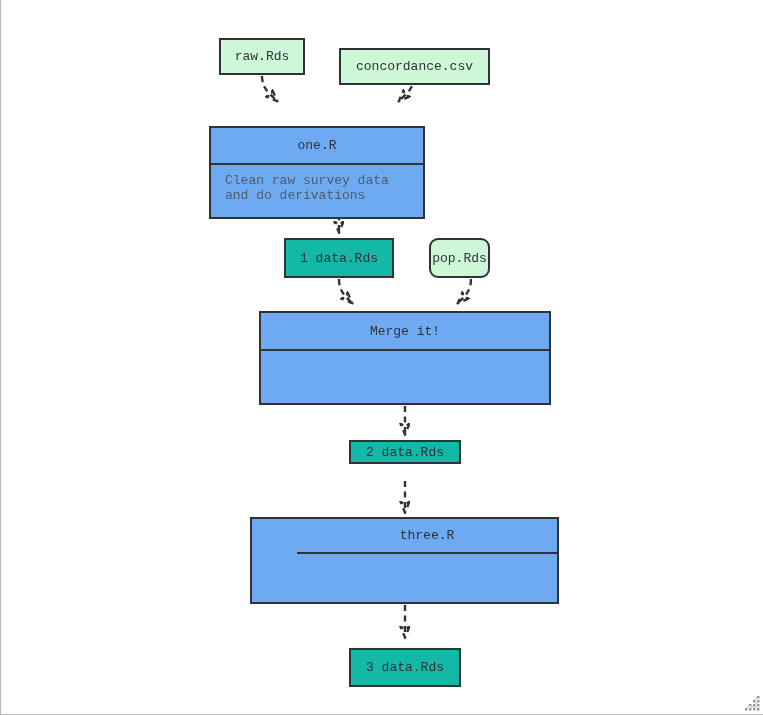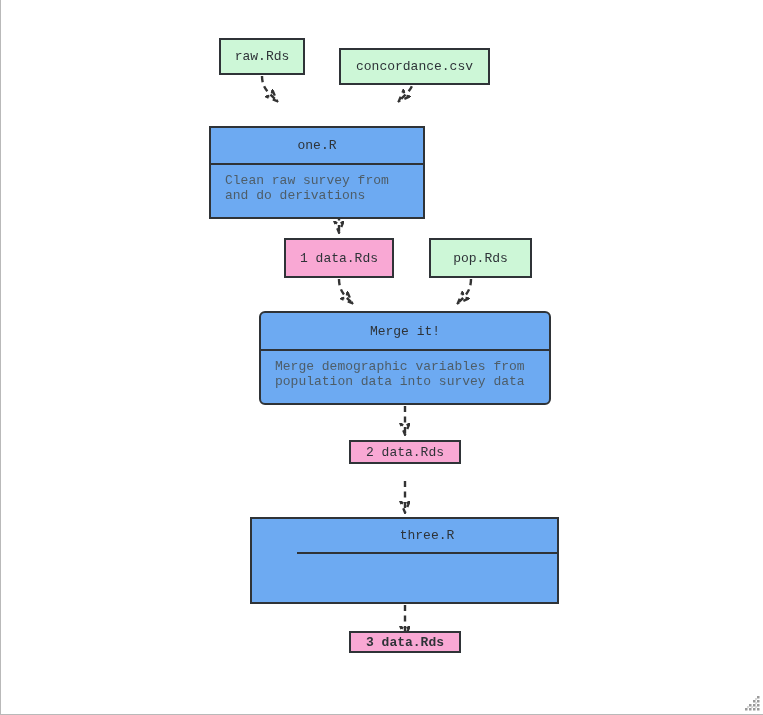--- a/index.html
+++ b/index.html
@@ -24,48 +24,48 @@
     font-size: 13px;
     line-height: 15px;
   }
   .databox {
     display: flex;
     align-items: center;
     justify-content: center;
     white-space: nowrap;
   }
   .green { background: #cdf7d7; }
-  .pink  { background: #f9a8d4; }
+  .pink  { background: #14b8a6; }
   .process { background: #6daaf2; }
   .process-title {
     display: flex;
     align-items: center;
     justify-content: center;
     border-bottom: 2.5px solid #2f3337;
     color: #2e3338;
     box-sizing: border-box;
   }
   .process-desc {
     color: #4e5d68;
     padding: 8px 14px 0 14px;
   }
 
   
   #node-raw         { left: 218px; top:  38px; width:  86px; height: 37px; }
   #node-concordance { left: 338px; top:  48px; width: 151px; height: 37px; text-align: right; }
   #node-one         { left: 208px; top: 110px; width: 216px; height: 93px; margin-top: 16px; }
   #node-one .process-title { height: 37px; }
   #node-data1       { left: 283px; top: 238px; width: 110px; height: 40px; }
-  #node-pop         { left: 428px; top: 238px; width:  103px; height: 40px; }
-  #node-merge       { left: 258px; top: 311px; width: 292px; height: 94px; border-radius: 6px; }
+  #node-pop         { left: 428px; top: 238px; width:  61px; height: 40px; border-radius: 9px; }
+  #node-merge       { left: 258px; top: 311px; width: 292px; height: 94px; }
   #node-merge .process-title { height: 38px; }
   #node-data2       { left: 348px; top: 440px; width: 112px; height: 24px; }
   #node-three       { left: 249px; top: 517px; width: 309px; height: 87px; }
   #node-three .process-title { height: 35px; margin-left: 45px; }
-  #node-data3       { left: 348px; top: 631px; width: 112px; height: 22px; font-weight: bold; }
+  #node-data3       { left: 348px; top: 648px; width: 112px; height: 39px; }
 
   .edges { position: absolute; left: 0; top: 0; pointer-events: none; }
   .edges path {
     fill: none;
     stroke: #333333;
     stroke-width: 2.4px;
     stroke-dasharray: 6 4.5;
   }
 
   .resize-grip {
@@ -97,30 +97,29 @@
       <path d="M404,481 L404,511" marker-end="url(#arrow)"></path>
       <path d="M404,605 L404,636" marker-end="url(#arrow)"></path>
     </svg>
 
     <div id="node-raw" class="node databox green">raw.Rds</div>
 
     <div id="node-concordance" class="node databox green">concordance.csv</div>
 
     <div id="node-one" class="node process">
       <div class="process-title">one.R</div>
-      <div class="process-desc">Clean raw survey from and do derivations</div>
+      <div class="process-desc">Clean raw survey data and do derivations</div>
     </div>
 
     <div id="node-data1" class="node databox pink">1 data.Rds</div>
 
     <div id="node-pop" class="node databox green">pop.Rds</div>
 
     <div id="node-merge" class="node process">
       <div class="process-title">Merge it!</div>
-      <div class="process-desc">Merge demographic variables from population data into survey data</div>
     </div>
 
     <div id="node-data2" class="node databox pink">2 data.Rds</div>
 
     <div id="node-three" class="node process">
       <div class="process-title">three.R</div>
     </div>
 
     <div id="node-data3" class="node databox pink">3 data.Rds</div>
 

